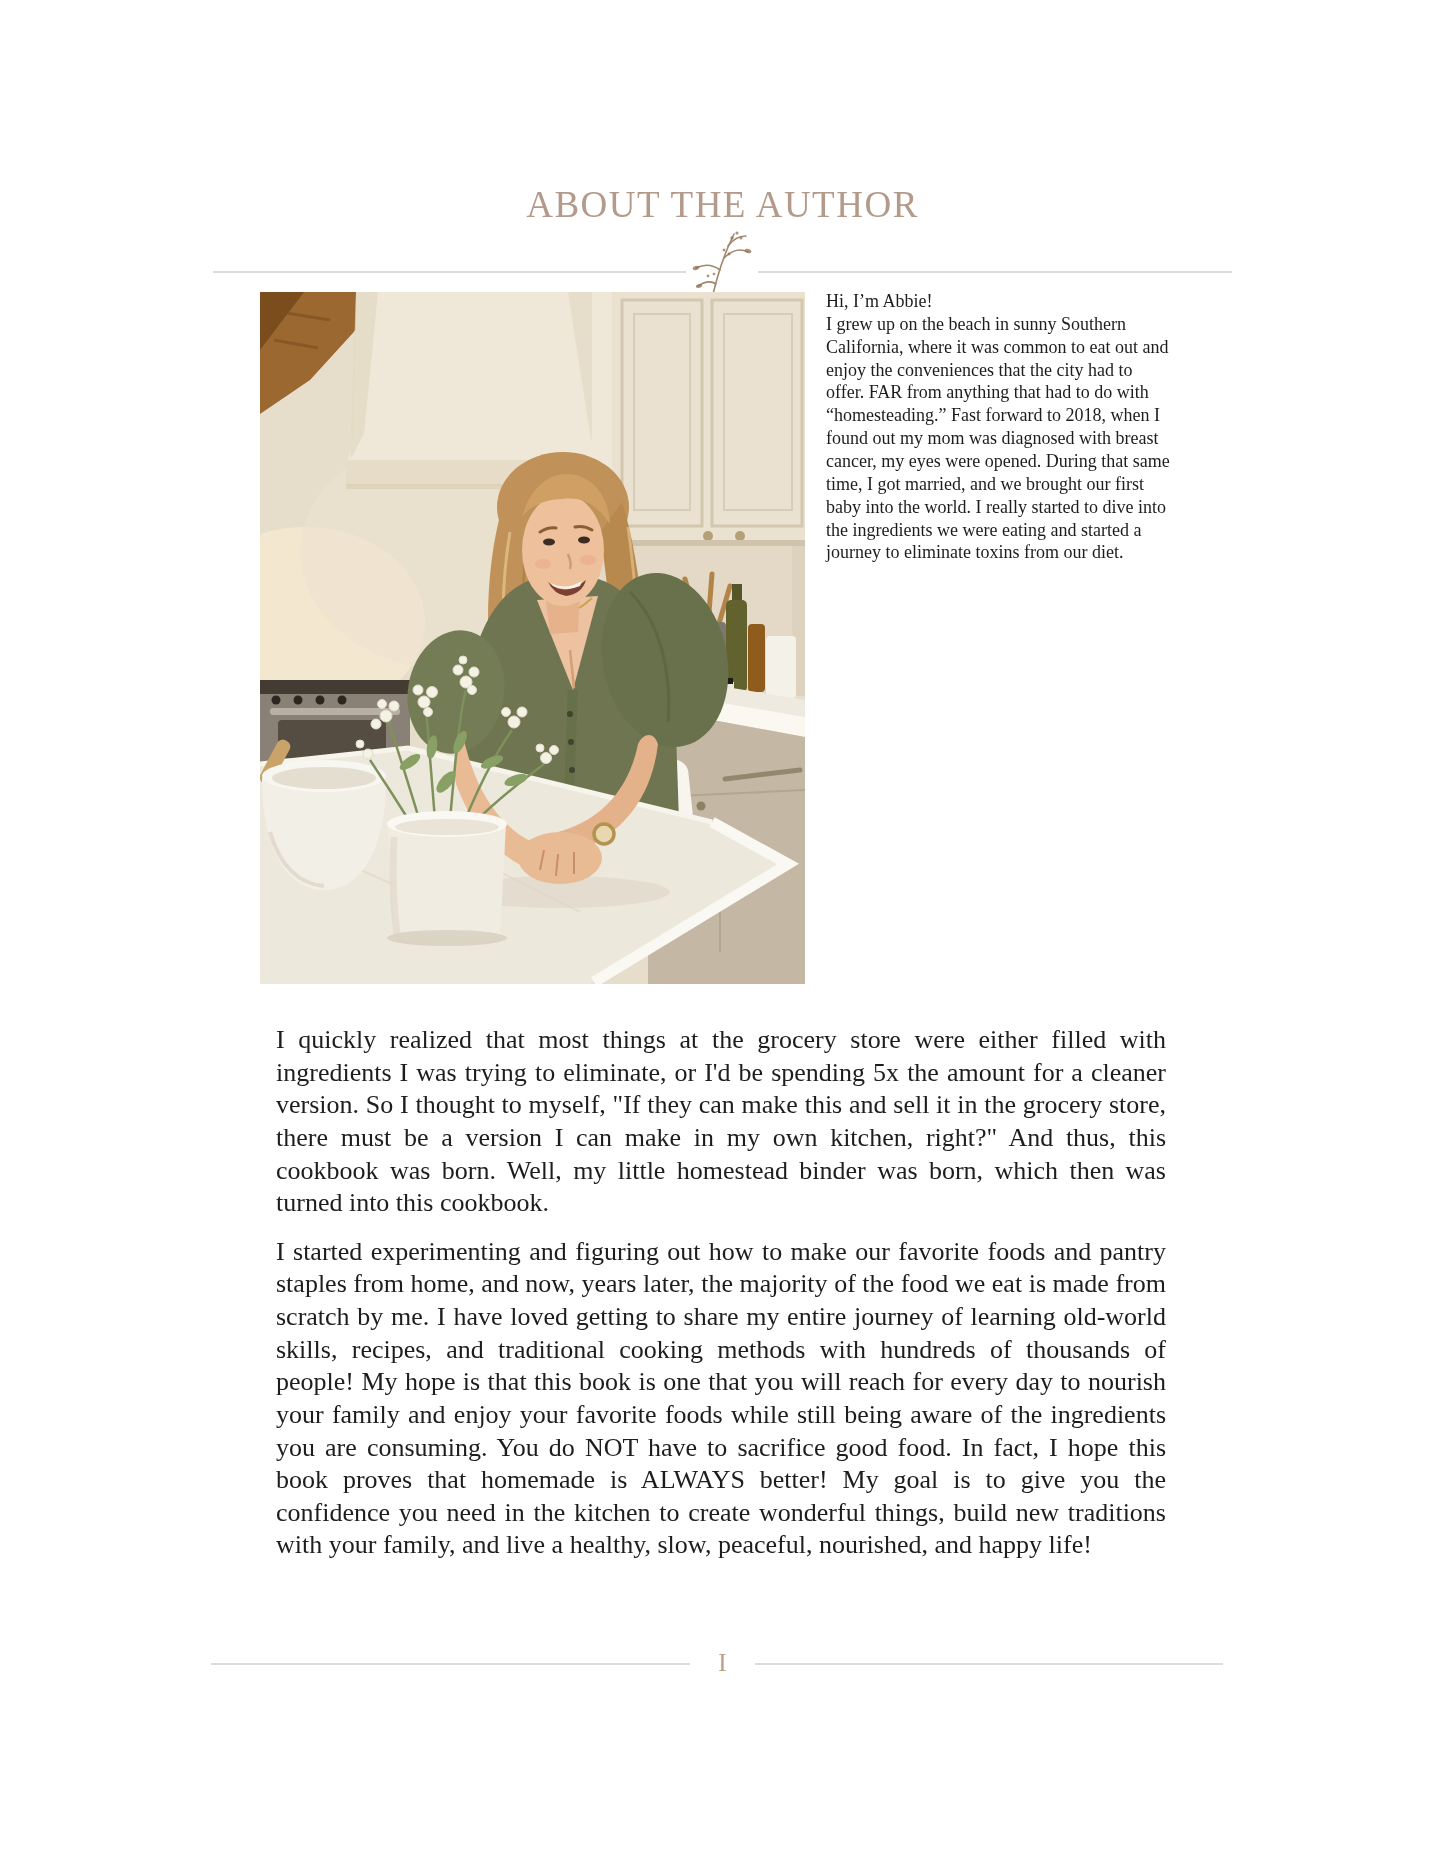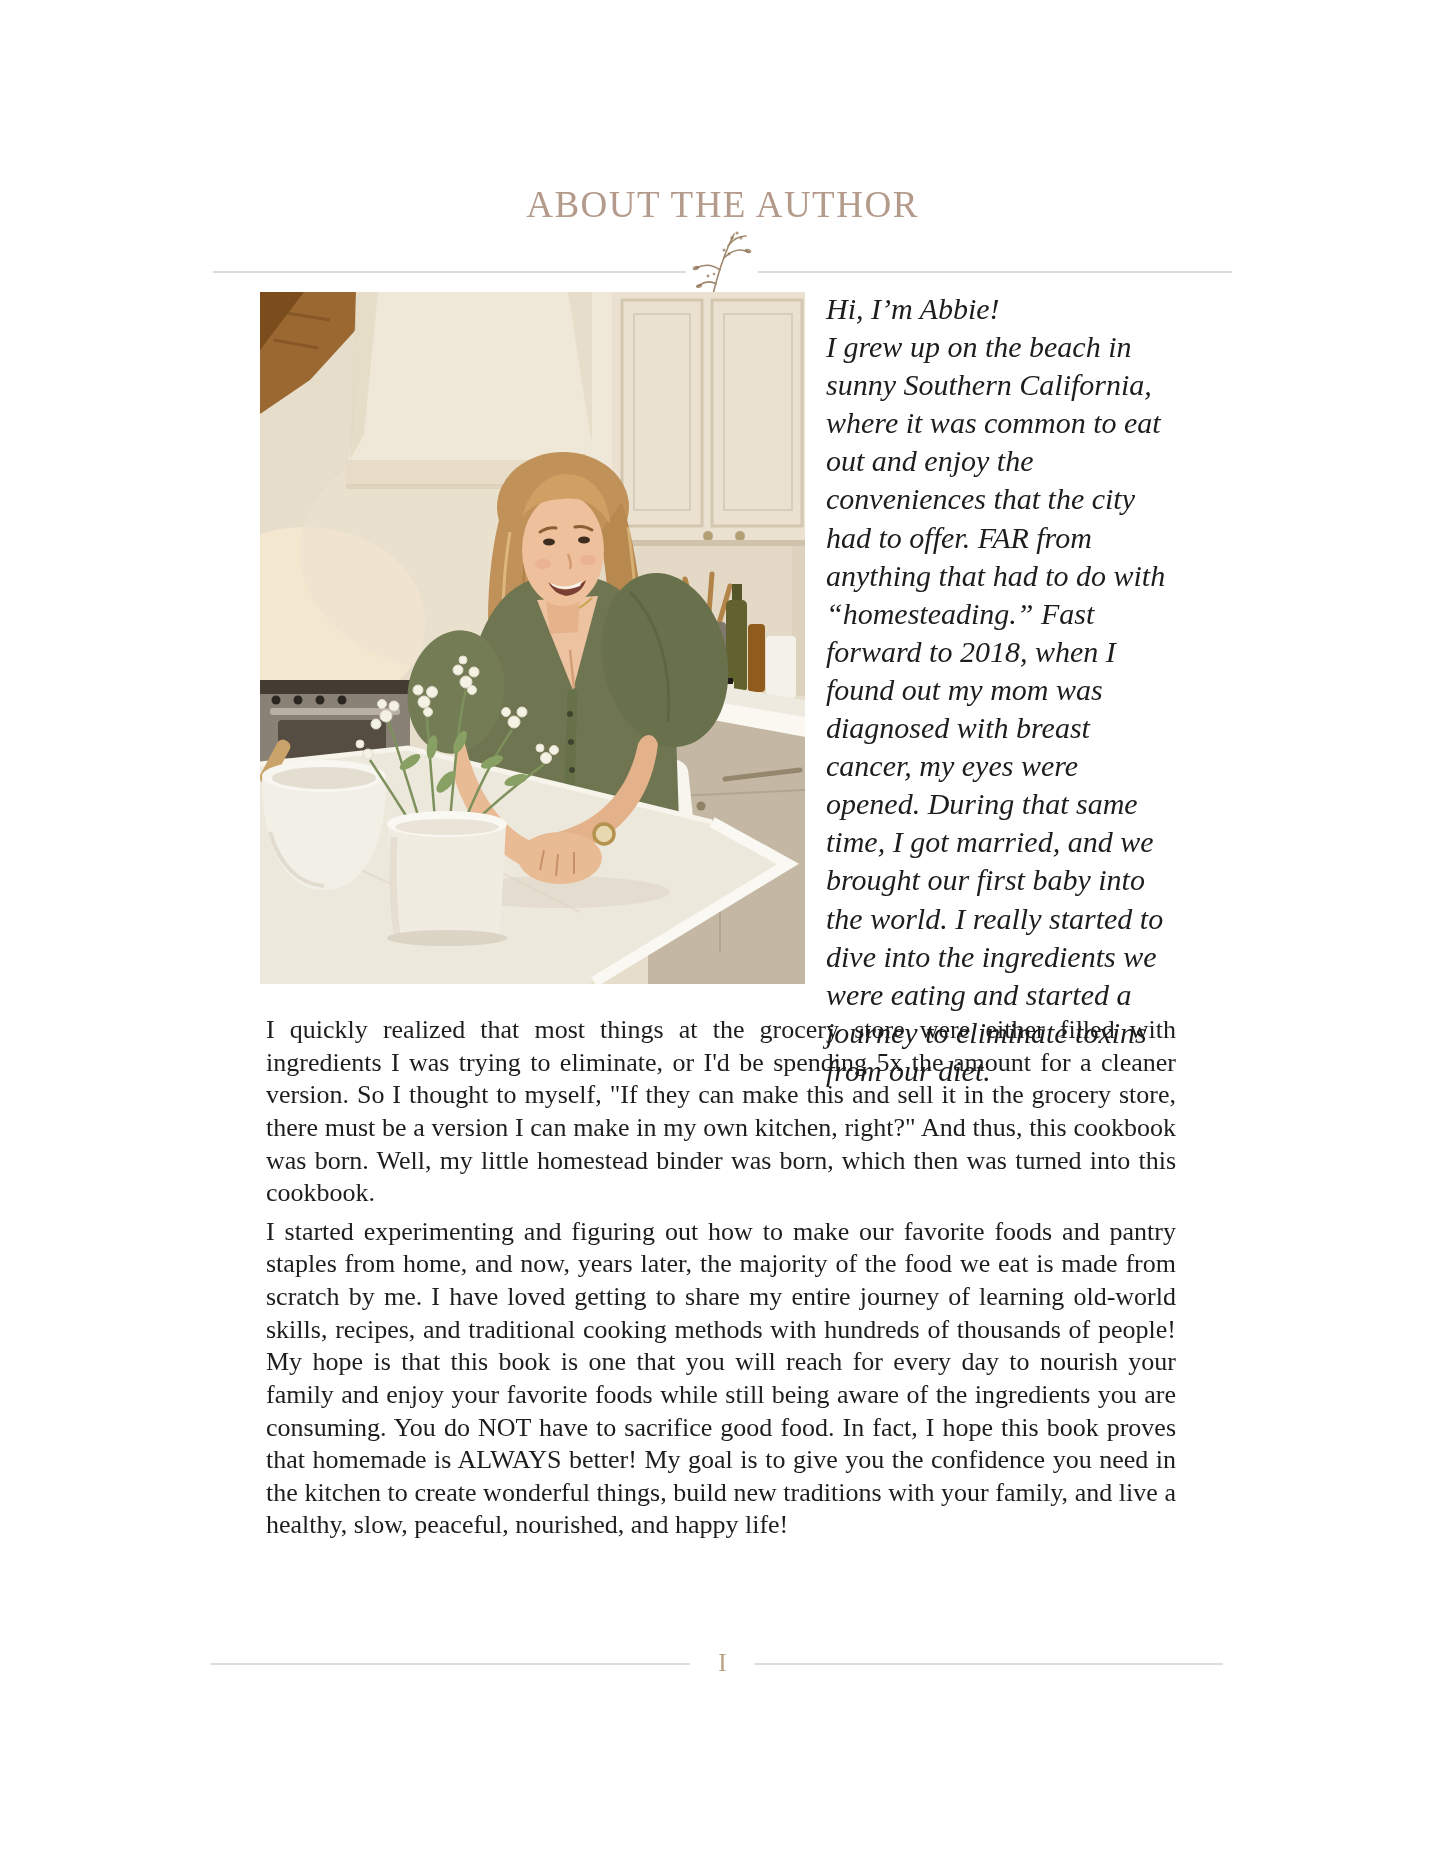--- a/index.html
+++ b/index.html
@@ -26,29 +26,29 @@
   .hdr-line.left{left:213px;width:473px;}
   .hdr-line.right{left:758px;width:474px;}
   .sprig{
     position:absolute;left:680px;top:224px;width:80px;height:86px;
   }
   .photo{
     position:absolute;left:260px;top:292px;width:545px;height:692px;
   }
   .intro{
     position:absolute;left:826px;top:290px;width:348px;
-    font-size:30px;line-height:1.27;color:#1d1d1d;font-style:italic;
+    font-size:18px;line-height:1.27;color:#1d1d1d;
   }
   .intro p{margin:0;}
   .body-text{
     position:absolute;left:260px;top:1008px;width:922px;
     font-size:26px;line-height:1.255;color:#1d1d1d;
     text-align:justify;
   }
-  .body-text p{margin:6px;}
+  .body-text p{margin:16px;}
   .ftr-line{
     position:absolute;top:1663px;height:2px;background:#dddddd;
   }
   .ftr-line.left{left:211px;width:479px;}
   .ftr-line.right{left:755px;width:468px;}
   .page-number{
     position:absolute;left:690px;top:1648px;width:65px;
     text-align:center;
     font-size:25px;color:#b9a183;line-height:1.2;
   }

